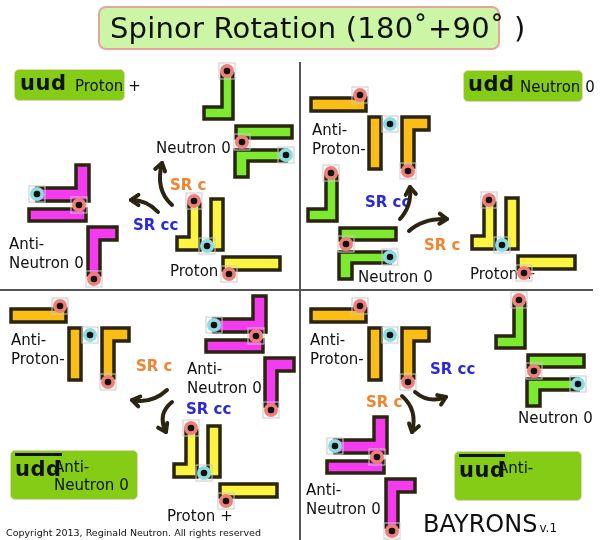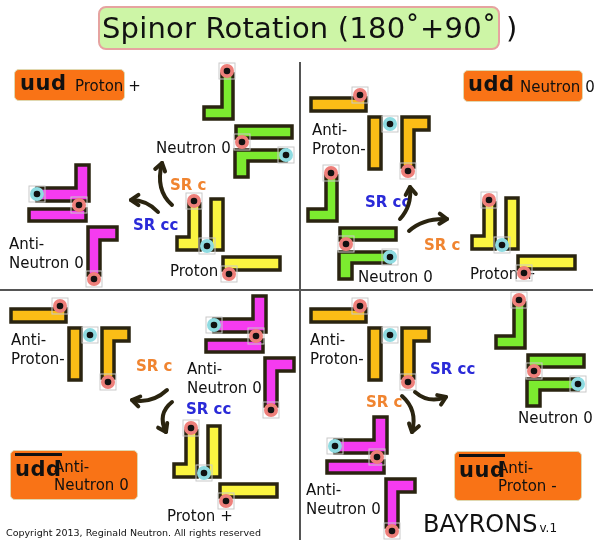--- a/index.html
+++ b/index.html
@@ -1,22 +1,22 @@
 <!DOCTYPE html>
 <html><head>
 <meta charset="utf-8">
 <style>
   html,body{margin:0;padding:0;background:#fff;}
   body{width:600px;height:540px;position:relative;overflow:hidden;font-family:"DejaVu Sans","Liberation Sans",sans-serif;}
   #stage{position:absolute;left:0;top:0;width:600px;height:540px;}
   .title-box{position:absolute;left:98px;top:6px;width:402px;height:44px;background:#cdf5a6;border:2px solid #e6a3a0;border-radius:8px;box-sizing:border-box;}
-  .title-text{position:absolute;left:2px;top:3px;font-size:29px;color:#111;white-space:nowrap;letter-spacing:0.2px;}
+  .title-text{position:absolute;left:10px;top:3px;font-size:29px;color:#111;white-space:nowrap;letter-spacing:0.2px;}
   .divider-v{position:absolute;left:299px;top:62px;width:2px;height:478px;background:#555;}
   .divider-h{position:absolute;left:0;top:289px;width:593px;height:2px;background:#555;}
-  .label-box{position:absolute;background:#f97316;border:1px solid #e0d8b0;border-radius:5px;box-sizing:border-box;}
+  .label-box{position:absolute;background:#84cc16;border:1px solid #e0d8b0;border-radius:5px;box-sizing:border-box;}
   .quark{position:absolute;font-size:21px;font-weight:bold;color:#111;letter-spacing:0.5px;}
   .quark.bar{border-top:3px solid #111;padding-top:1px;}
   .pname{position:absolute;font-size:15px;color:#111;line-height:24px;white-space:nowrap;}
   .txt{position:absolute;font-size:15px;color:#111;line-height:24px;white-space:nowrap;}
   .sr{position:absolute;font-size:15px;font-weight:bold;white-space:nowrap;}
   .copyright{position:absolute;left:6px;top:527px;font-size:9.5px;color:#111;white-space:nowrap;}
   .brand{position:absolute;left:423px;top:510px;font-size:24px;color:#111;white-space:nowrap;text-align:center;}
   .brand .ver{font-size:12px;margin-left:2px;}
   svg{position:absolute;left:0;top:0;}
 </style>
@@ -40,21 +40,20 @@
     <span class="pname" style="left:56px;top:4px;">Neutron 0</span>
   </div>
   <div class="label-box" style="left:10px;top:450px;width:128px;height:50px;">
     <span class="quark bar" style="left:4px;top:2px;">udd</span>
     <span class="pname" style="left:43px;top:4px;">Anti-</span>
     <span class="pname" style="left:43px;top:22px;">Neutron 0</span>
   </div>
   <div class="label-box" style="left:454px;top:451px;width:128px;height:50px;">
     <span class="quark bar" style="left:4px;top:2px;">uud</span>
     <span class="pname" style="left:43px;top:4px;">Anti-</span>
-    <span class="pname" style="left:43px;top:22px;">Proton -</span>
   </div>
 
   <span class="txt" style="left:156px;top:136px;">Neutron 0</span>
   <span class="txt" style="left:9px;top:232px;">Anti-</span>
   <span class="txt" style="left:9px;top:251px;">Neutron 0</span>
   <span class="txt" style="left:170px;top:259px;">Proton +</span>
   <span class="sr" style="left:170px;top:176px;color:#f08430;">SR c</span>
   <span class="sr" style="left:133px;top:216px;color:#2a2ad8;">SR cc</span>
 
   <span class="txt" style="left:312px;top:118px;">Anti-</span>

